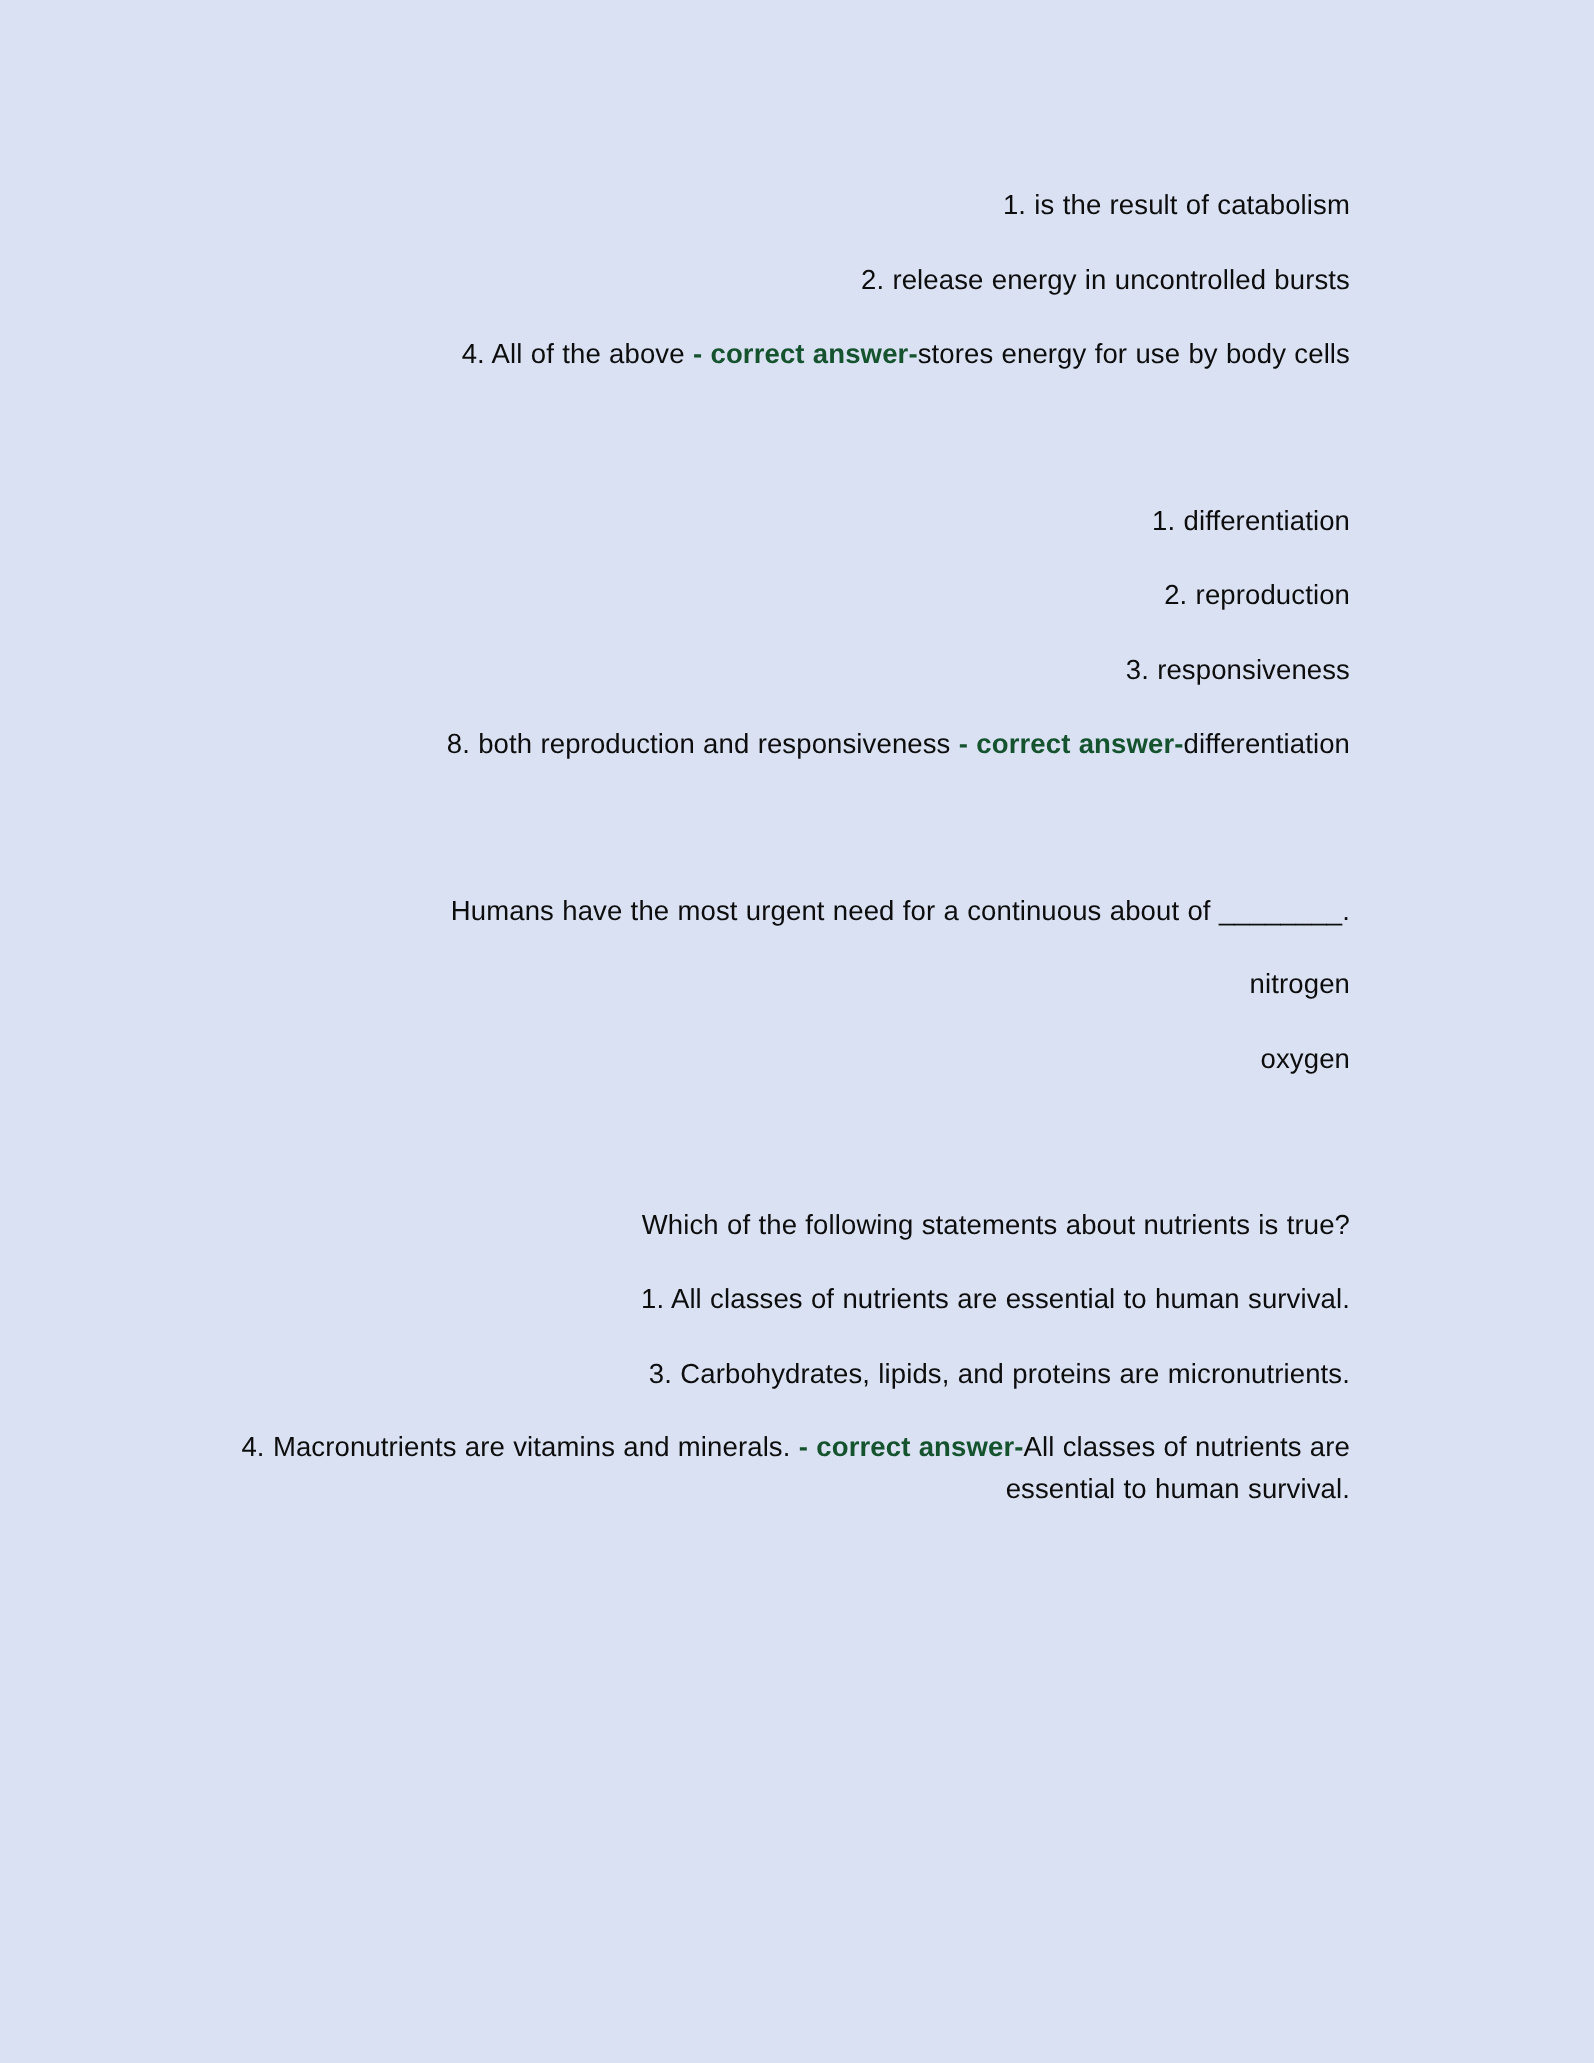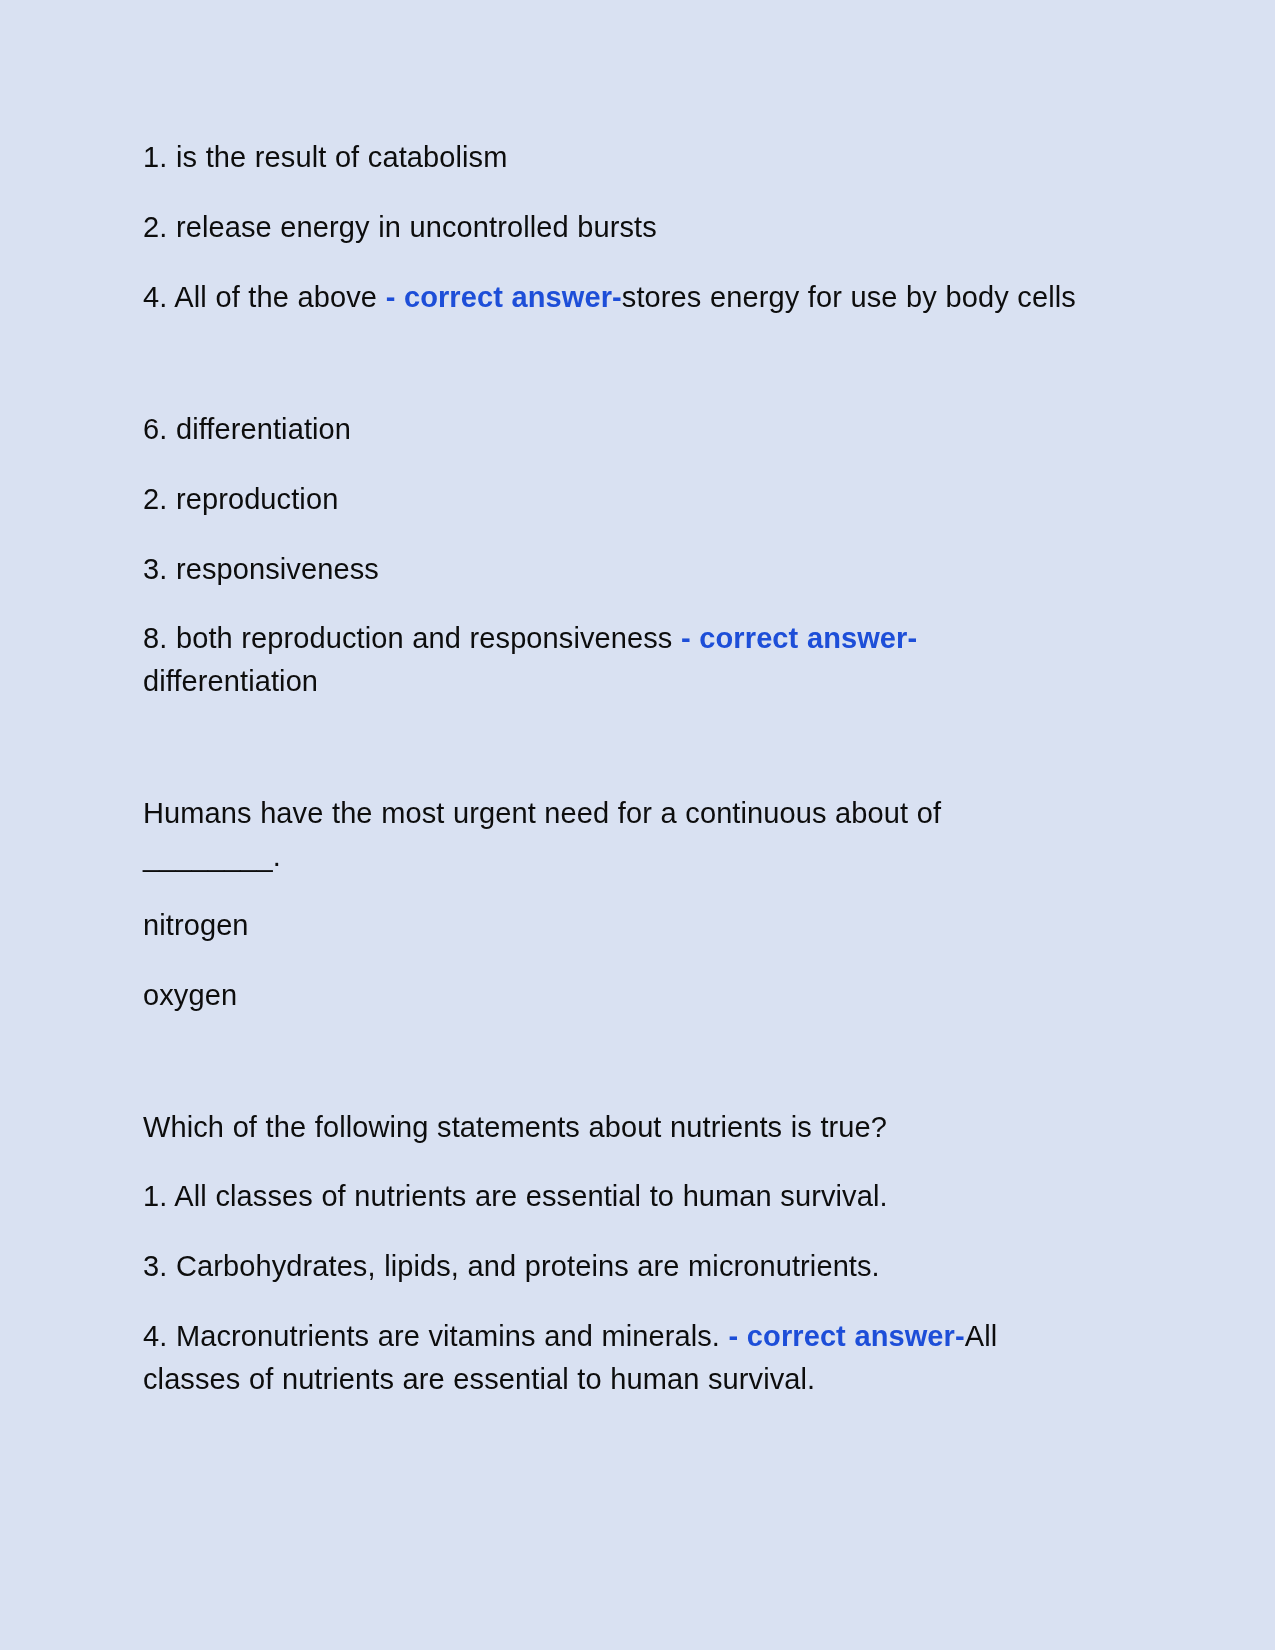--- a/index.html
+++ b/index.html
@@ -20,56 +20,57 @@
     width: 1275px;
     height: 1650px;
     background: #d9e1f2;
     box-sizing: border-box;
     padding: 136px 195px 0 143px;
   }
   .qblock {
     margin: 0 0 0 0;
   }
   .line {
-    font-size: 29px;
+    font-size: 22px;
     line-height: 1.48;
-    margin: 0 0 27px 0;
+    margin: 12px 0 27px 0;
     color: #0d0d0d;
     letter-spacing: 0.1px;
     word-spacing: 0.4px;
+    text-align: right;
   }
   .line.stem {
     margin-bottom: 26px;
   }
   .line.tight {
     margin-bottom: 27px;
   }
   .block-gap {
     height: 62px;
   }
   .answer {
-    color: #1d4ed8;
+    color: #14532d;
     font-weight: bold;
   }
 </style>
 </head>
 <body>
 
 <div class="page">
 
   <div class="qblock">
     <div class="line tight">1. is the result of catabolism</div>
     <div class="line tight">2. release energy in uncontrolled bursts</div>
     <div class="line tight"><span>4. All of the above </span><span class="answer">- correct answer-</span><span>stores energy for use by body cells</span></div>
   </div>
 
   <div class="block-gap"></div>
 
   <div class="qblock">
-    <div class="line tight">6. differentiation</div>
+    <div class="line tight">1. differentiation</div>
     <div class="line tight">2. reproduction</div>
     <div class="line tight">3. responsiveness</div>
     <div class="line tight"><span>8. both reproduction and responsiveness </span><span class="answer">- correct answer-</span><span>differentiation</span></div>
   </div>
 
   <div class="block-gap"></div>
 
   <div class="qblock">
     <div class="line stem">Humans have the most urgent need for a continuous about of ________.</div>
     <div class="line tight">nitrogen</div>

